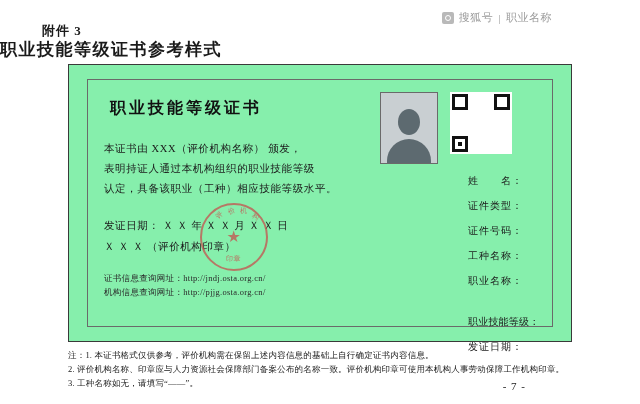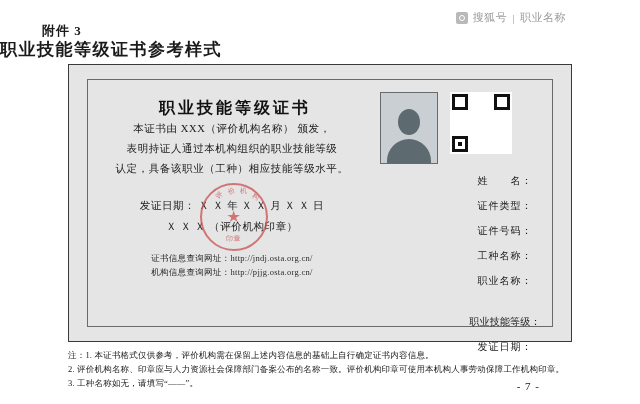--- a/index.html
+++ b/index.html
@@ -12,21 +12,20 @@
     background: #ffffff;
     font-family: "Liberation Serif", serif;
     color: #1a1a1a;
     position: relative;
     overflow: hidden;
   }
   .page {
     position: relative;
     width: 566px;
     height: 404px;
-    padding-left: 14px;
   }
   
   .watermark {
     position: absolute;
     top: 10px;
     right: 14px;
     display: flex;
     align-items: center;
     gap: 5px;
     font-size: 11px;
@@ -70,22 +69,21 @@
   }
   
   .cert-outer {
     position: absolute;
     left: 68px;
     top: 64px;
     width: 504px;
     height: 278px;
     border: 1px solid #3a3a3a;
     box-sizing: border-box;
-    background: #e5e5e5;
-    text-align: center;
+    background: #86efac;
   }
   .cert-inner {
     position: absolute;
     left: 18px;
     top: 14px;
     right: 18px;
     bottom: 14px;
     border: 1px solid #6a6a6a;
     box-sizing: border-box;
   }
@@ -107,20 +105,21 @@
     box-sizing: border-box;
   }
   .cert-name {
     font-size: 16px;
     font-weight: bold;
     letter-spacing: 3px;
     margin: 4px 0 0 6px;
     color: #111;
   }
   .cert-paragraph {
+    margin-top: 20px;
     font-size: 10.5px;
     line-height: 1.9;
     letter-spacing: 0.6px;
     color: #1a1a1a;
   }
   .cert-paragraph .line {
     white-space: nowrap;
   }
   .issuer-block {
     margin-top: 16px;

